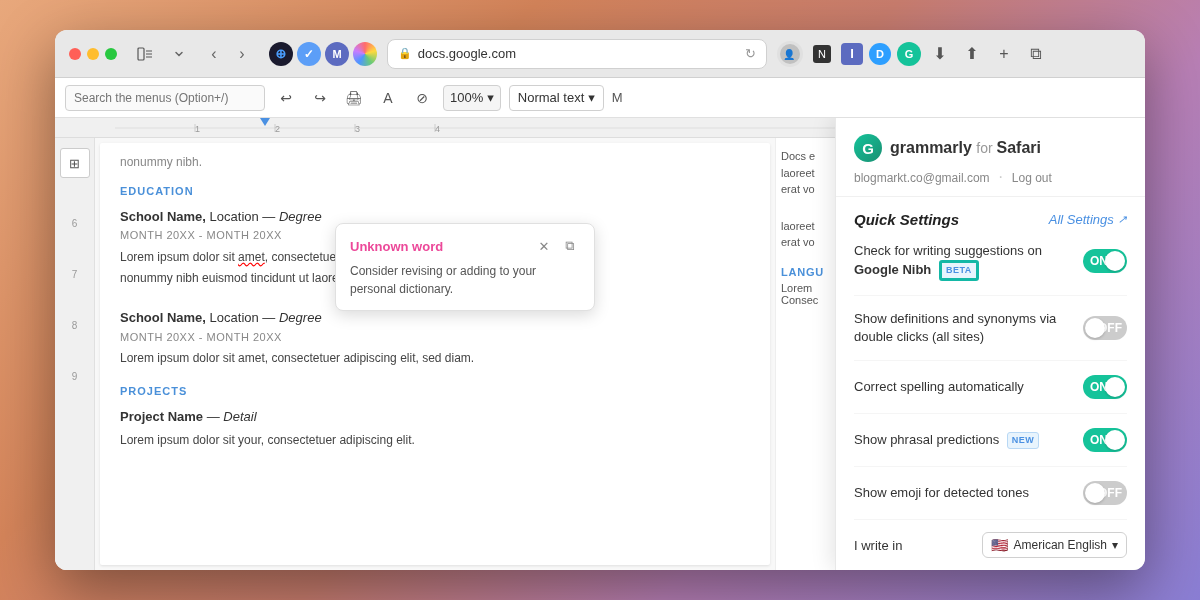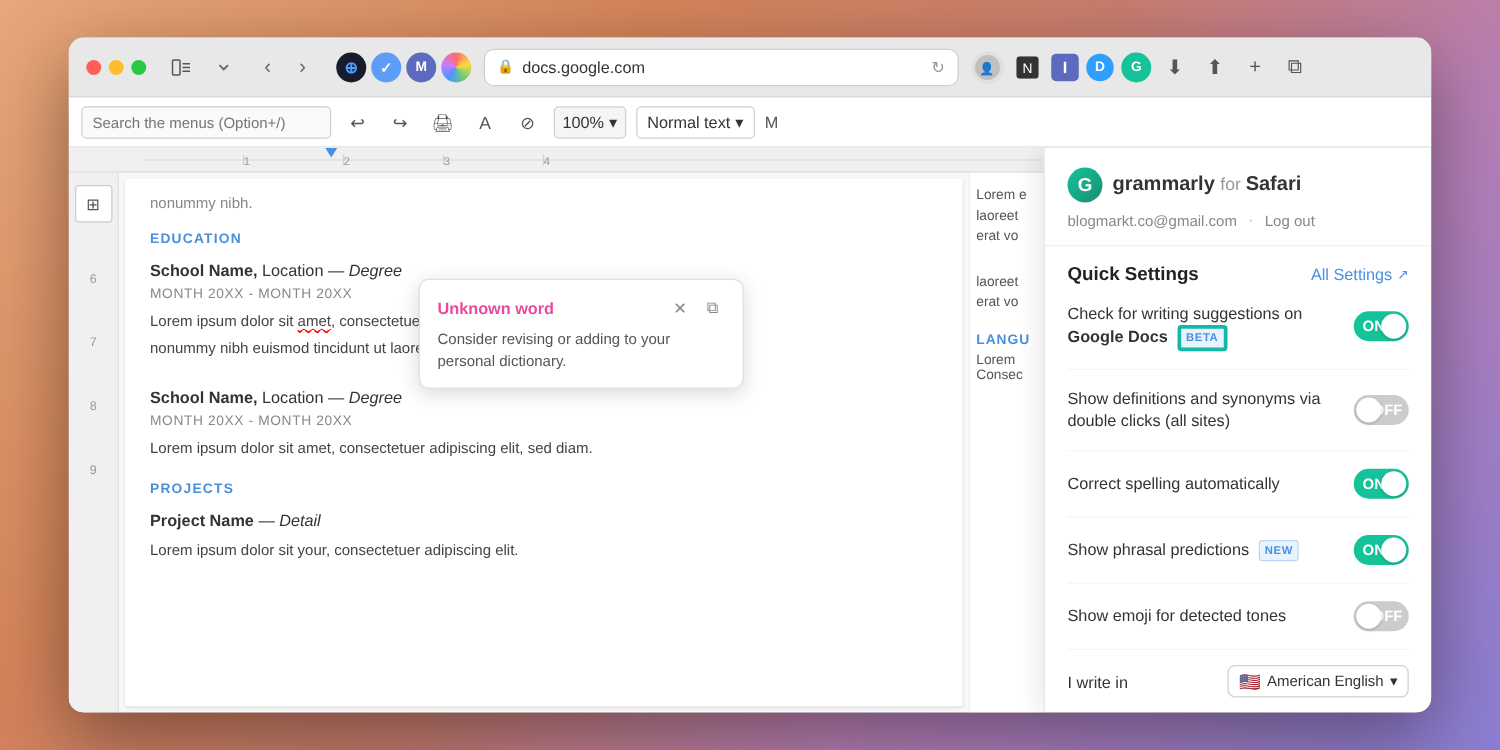--- a/index.html
+++ b/index.html
@@ -446,20 +446,21 @@
     .dot-separator {
       color: #ccc;
       margin: 0 4px;
     }
 
     .quick-settings-header {
       display: flex;
       align-items: center;
       justify-content: space-between;
       padding: 14px 18px 0;
+      font-style: italic;
     }
     .qs-title {
       font-size: 15px;
       font-weight: 600;
       color: #222;
     }
     .all-settings-link {
       display: flex;
       align-items: center;
       gap: 4px;
@@ -746,21 +747,21 @@
                   <span class="project-italic">Detail</span>
                 </div>
                 <div class="body-text">Lorem ipsum dolor sit your, consectetuer adipiscing elit.</div>
               </div>
             </div>
           </div>
         </div>
 
         <div class="doc-right-peek">
           <div style="color:#555; font-size:11px; line-height:1.5; margin-bottom:20px;">
-            <div>Lorem e</div>
+            <div>Docs e</div>
             <div>laoreet</div>
             <div>erat vo</div>
           </div>
           <div style="color:#555; font-size:11px; line-height:1.5; margin-bottom:15px;">
             <div>laoreet</div>
             <div>erat vo</div>
           </div>
           <div style="font-size:11px; color:#4a90d9; font-weight:600; letter-spacing:0.8px;">LANGU</div>
           <div style="font-size:11px; color:#555; margin-top:4px;">
             <div>Lorem</div>
@@ -804,21 +805,21 @@
         <a class="all-settings-link" href="#">
           <span>All Settings</span>
           <span class="external-icon">↗</span>
         </a>
       </div>
 
       <div class="settings-list">
 
         <div class="setting-item">
           <div class="setting-label">
-            Check for writing suggestions on <strong>Google Docs</strong>
+            Check for writing suggestions on <strong>Google Nibh</strong>
             <span class="badge badge-beta">BETA</span>
           </div>
           <div class="toggle toggle-on">
             <span class="toggle-label">ON</span>
             <div class="toggle-knob"></div>
           </div>
         </div>
 
         <div class="setting-item">
           <div class="setting-label">

